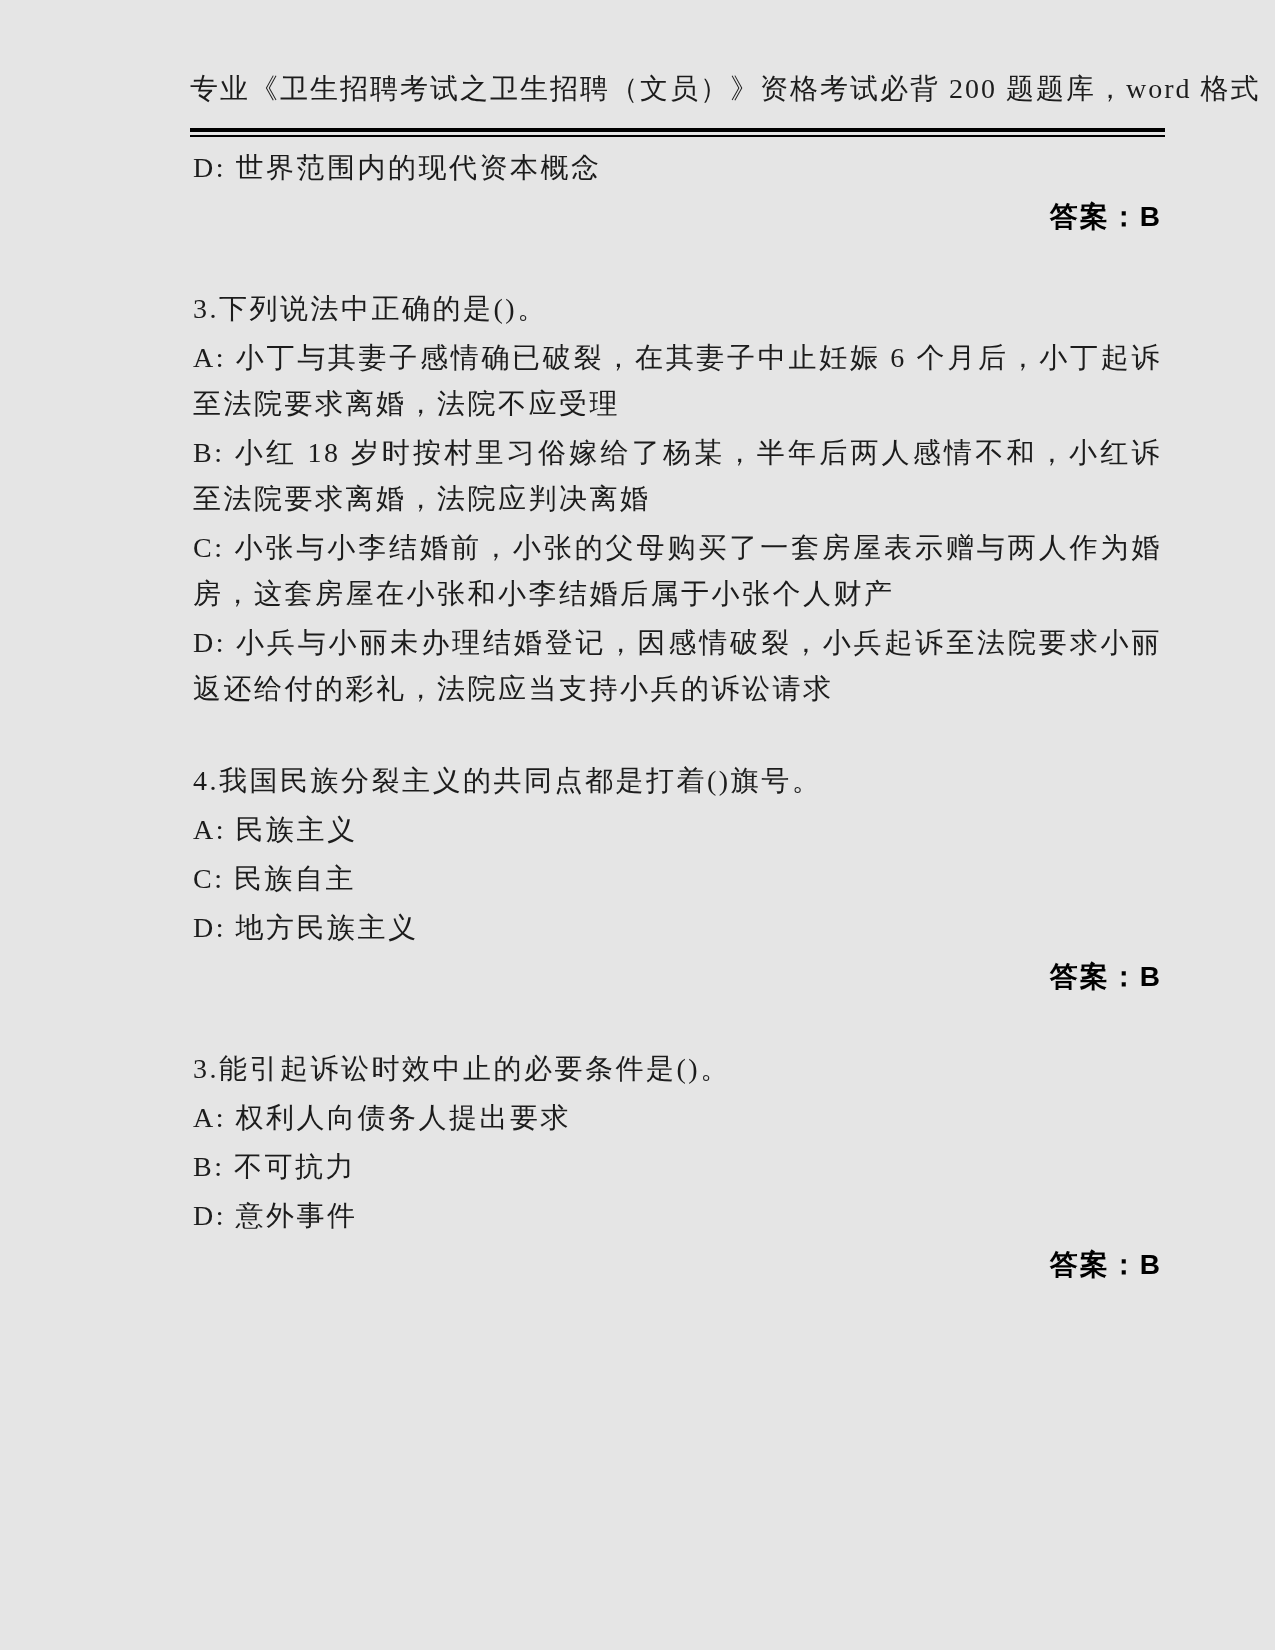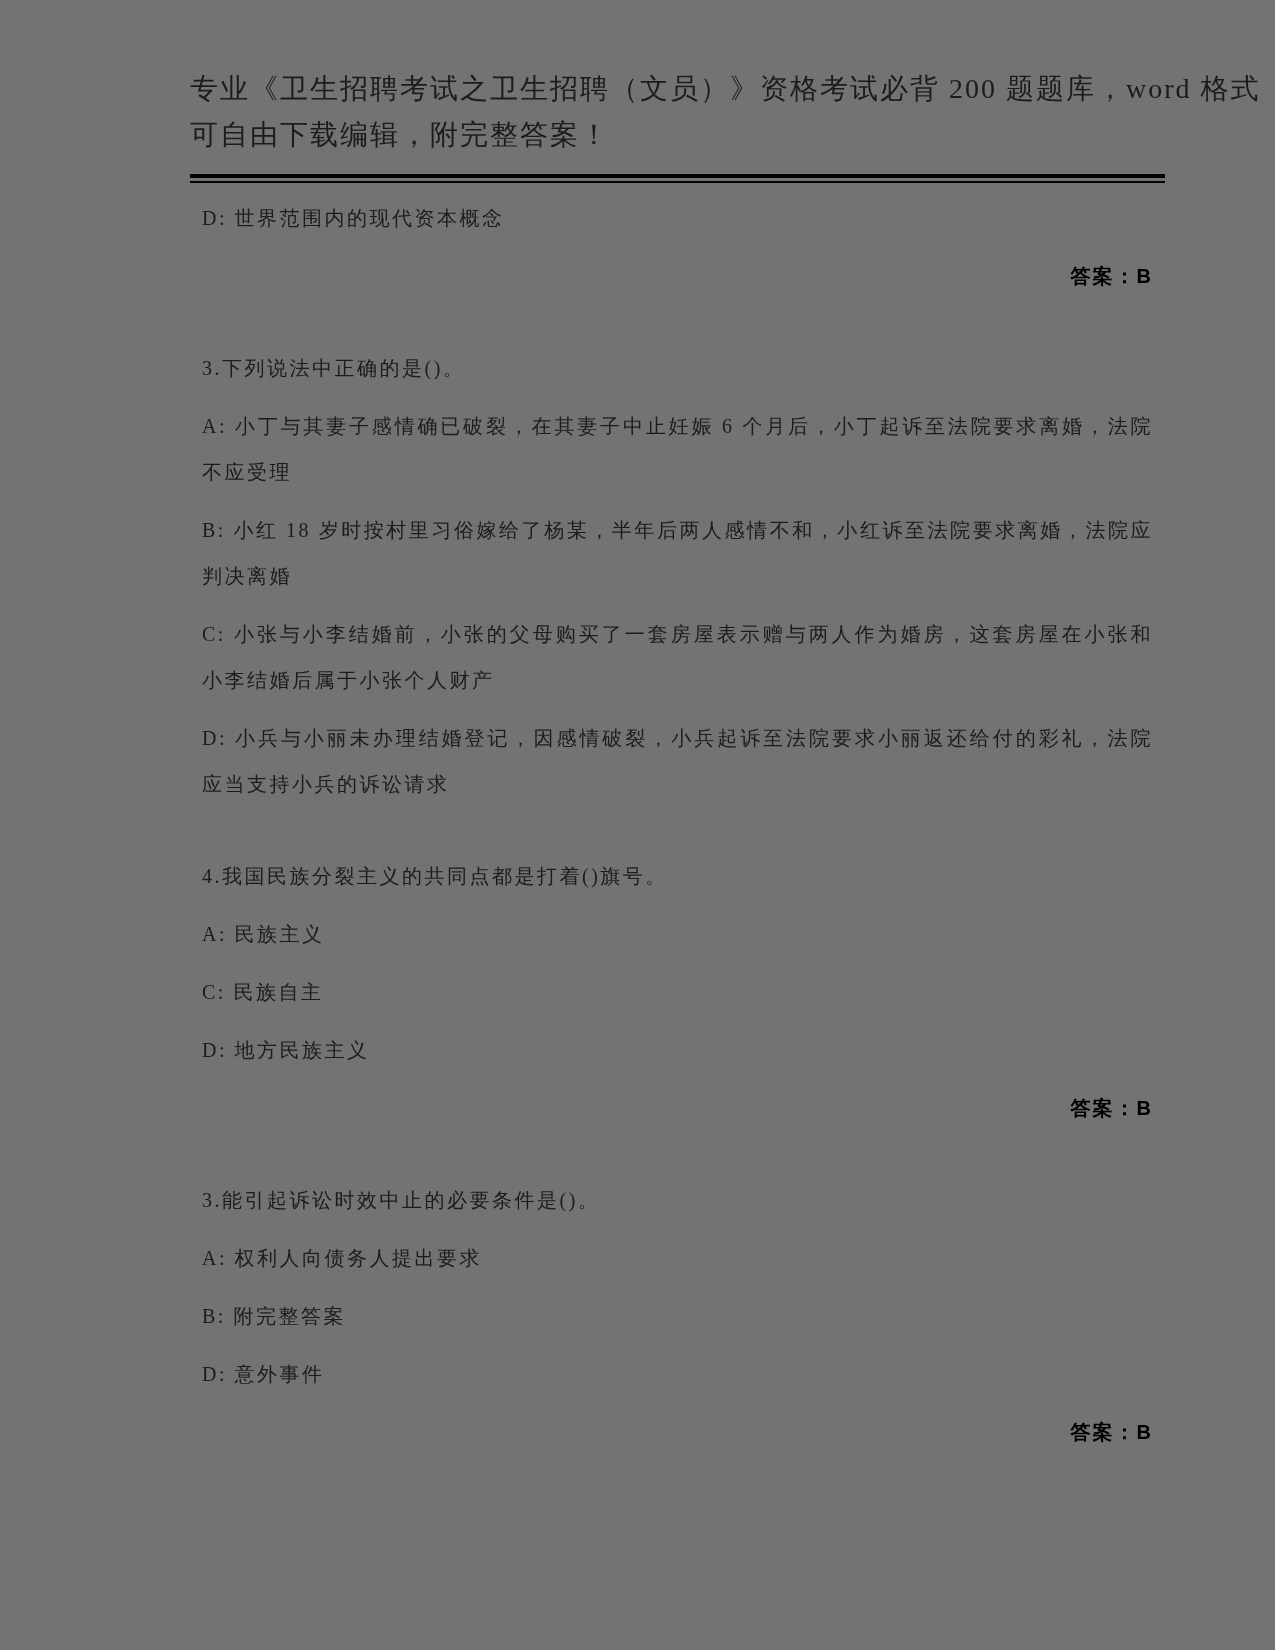--- a/index.html
+++ b/index.html
@@ -4,21 +4,21 @@
 <style>
   html, body {
     margin: 0;
     padding: 0;
     background: #ffffff;
   }
   .sheet {
     position: relative;
     width: 1275px;
     height: 1650px;
-    background: #737373;
+    background: #e5e5e5;
     overflow: hidden;
     font-family: "Liberation Serif", "DejaVu Serif", serif;
     color: #1c1c1c;
   }
   .content {
     position: absolute;
     left: 190px;
     top: 66px;
     width: 975px;
   }
@@ -34,46 +34,45 @@
   .header-divider {
     margin-top: 16px;
     height: 3px;
     border-top: 4px solid #000000;
     border-bottom: 2px solid #000000;
   }
   .body-text {
     margin-top: 8px;
   }
   .para {
-    font-size: 20px;
+    font-size: 28px;
     line-height: 46px;
     letter-spacing: 2.5px;
     text-align: justify;
-    margin: 12px;
+    margin: 3px;
   }
   .question {
     margin-top: 46px; 
   }
   .answer {
     font-family: Liberation Sans, sans-serif;
     font-weight: 700;
     color: #000000;
     text-align: right;
     letter-spacing: 2px;
   }
 </style>
 </head>
 <body>
 
 <div class="sheet">
   <div class="content">
 
     <div class="doc-header">
       <div class="hline">专业《卫生招聘考试之卫生招聘（文员）》资格考试必背 200 题题库，word 格式</div>
-      <div class="hline">可自由下载编辑，附完整答案！</div>
     </div>
 
     <div class="header-divider"></div>
 
     <div class="body-text">
 
       <div class="para">D: 世界范围内的现代资本概念</div>
       <div class="para answer">答案：B</div>
 
       <div class="question">
@@ -88,20 +87,20 @@
         <div class="para">4.我国民族分裂主义的共同点都是打着()旗号。</div>
         <div class="para">A: 民族主义</div>
         <div class="para">C: 民族自主</div>
         <div class="para">D: 地方民族主义</div>
         <div class="para answer">答案：B</div>
       </div>
 
       <div class="question">
         <div class="para">3.能引起诉讼时效中止的必要条件是()。</div>
         <div class="para">A: 权利人向债务人提出要求</div>
-        <div class="para">B: 附完整答案</div>
+        <div class="para">B: 不可抗力</div>
         <div class="para">D: 意外事件</div>
         <div class="para answer">答案：B</div>
       </div>
 
     </div>
   </div>
 </div>
 
 </body></html>

